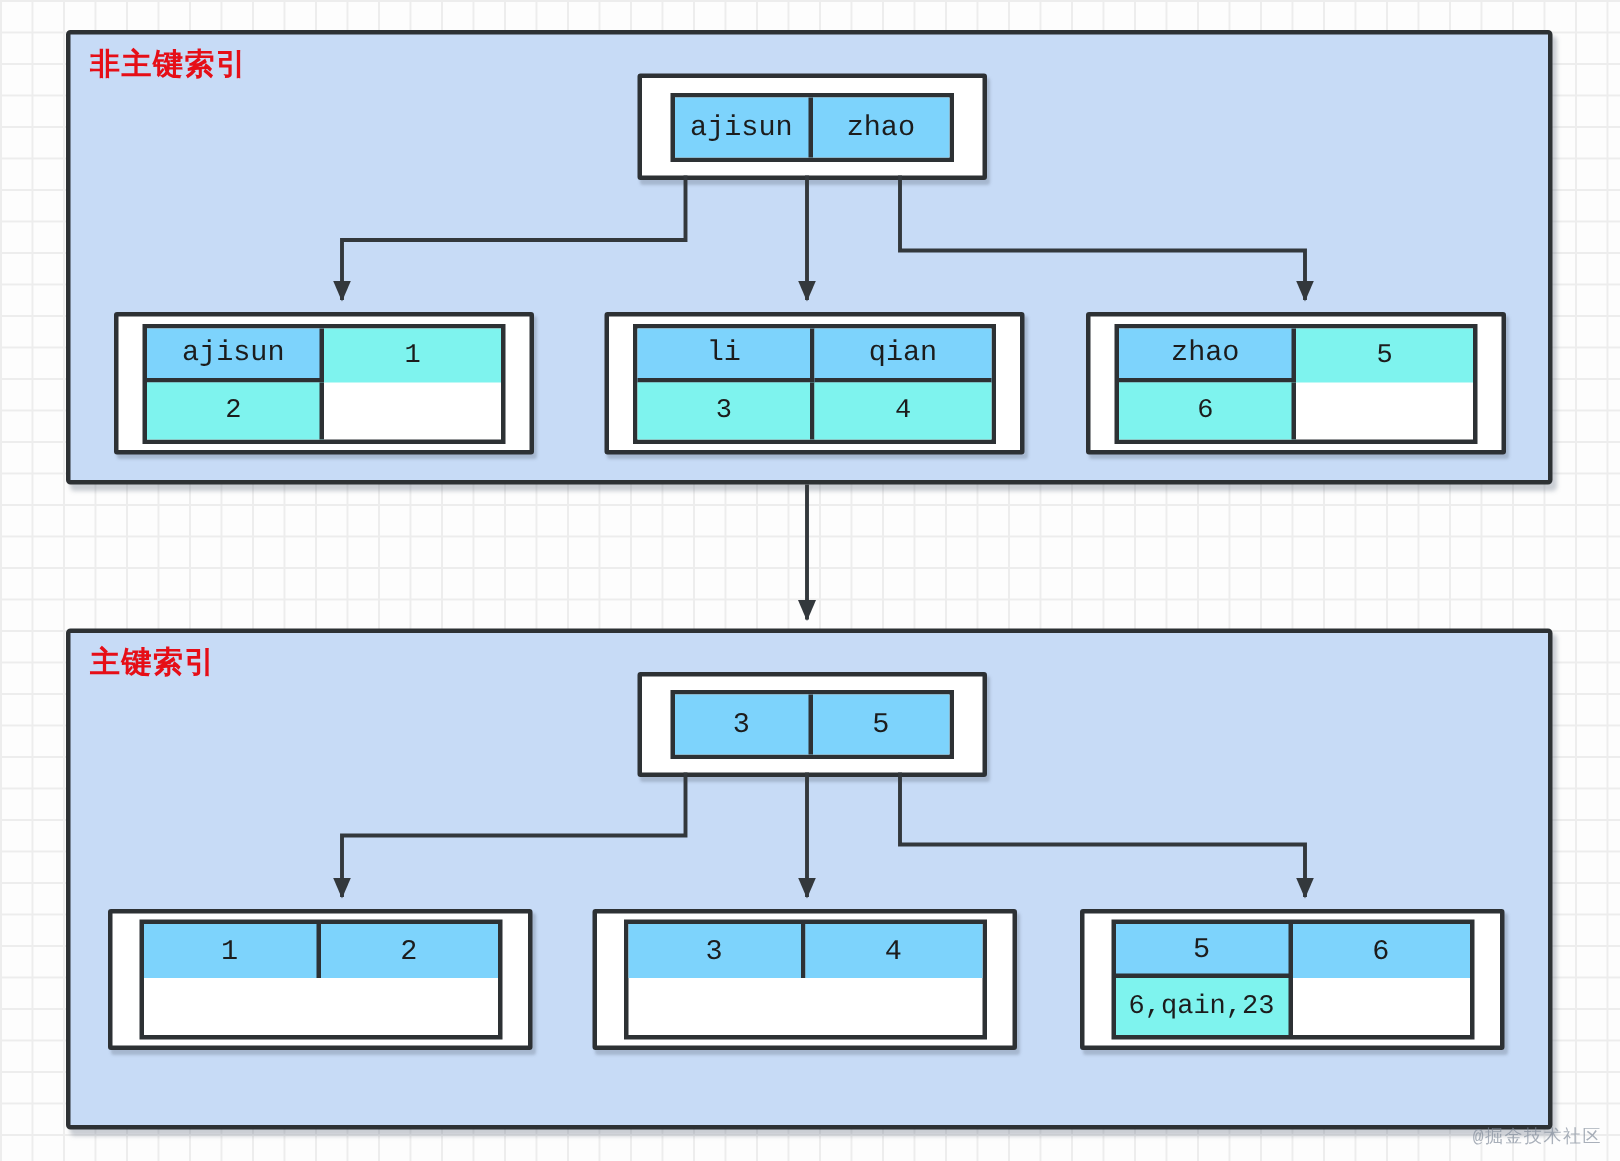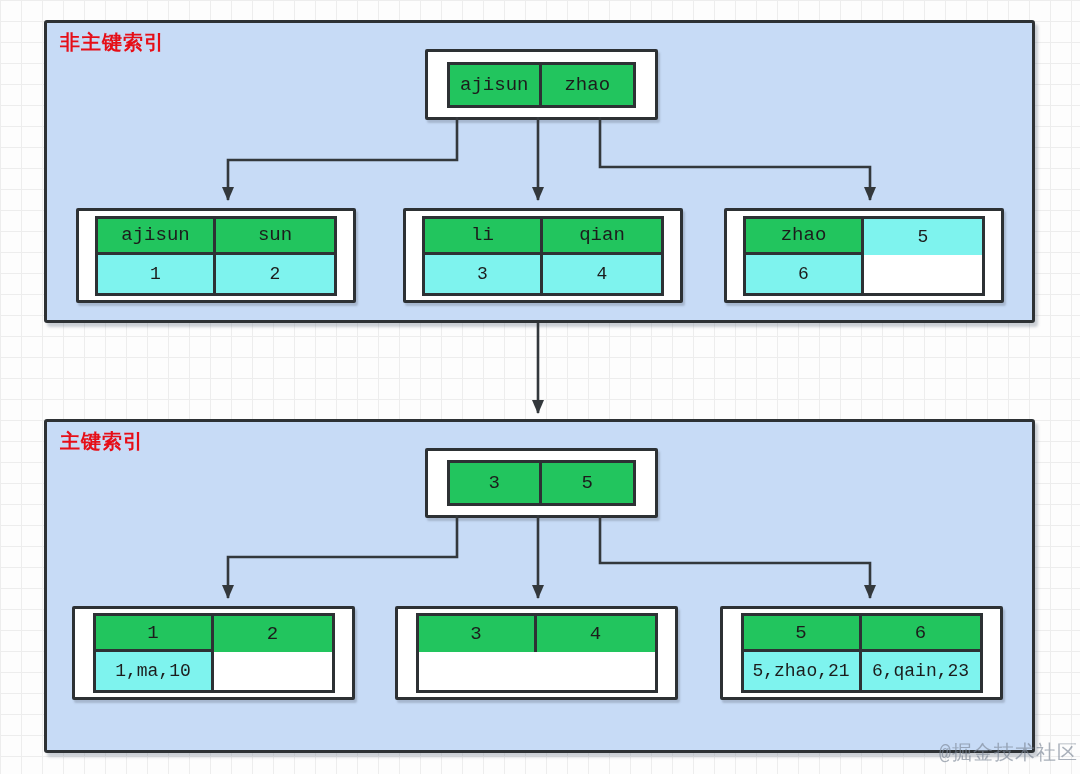--- a/index.html
+++ b/index.html
@@ -46,25 +46,25 @@
   }
   .tbl-root{width:183px;grid-template-rows:40px;}
   .tbl-leaf{width:236px;grid-template-rows:36px 38px;}
   .cell{
     display:flex;align-items:center;justify-content:center;
     font-size:19px;color:#1c1c1c;
     border-right:3px solid #2d3134;border-bottom:3px solid #2d3134;
   }
   .tbl > .cell:nth-child(2n){border-right:none;}
   .tbl > .cell:nth-last-child(-n+2){border-bottom:none;}
-  .cell.key{background:#22c55e;}
+  .cell.key{background:#7dd3fc;}
   .cell.val{background:#7ef3ee;font-size:18px;}
   .watermark{
-    position:absolute;right:2px;bottom:8px;z-index:9;
-    font-size:20px;color:rgba(125,135,150,.65);letter-spacing:1px;
+    position:absolute;right:12px;bottom:8px;z-index:9;
+    font-size:12px;color:rgba(125,135,150,.65);letter-spacing:1px;
   }
 </style>
 </head>
 <body>
 
 <div class="stage">
 
   <svg class="connectors" width="1080" height="774" viewBox="0 0 1080 774">
     <defs>
       <marker id="ah" markerUnits="userSpaceOnUse" markerWidth="16" markerHeight="14" refX="13" refY="6" orient="auto">
@@ -89,21 +89,20 @@
     <div class="node node-root-top">
       <div class="tbl tbl-root">
         <div class="cell key">ajisun</div>
         <div class="cell key">zhao</div>
       </div>
     </div>
 
     <div class="node leaf-t-l">
       <div class="tbl tbl-leaf">
         <div class="cell key">ajisun</div>
-        <div class="cell key">sun</div>
         <div class="cell val">1</div>
         <div class="cell val">2</div>
       </div>
     </div>
 
     <div class="node leaf-t-m">
       <div class="tbl tbl-leaf">
         <div class="cell key">li</div>
         <div class="cell key">qian</div>
         <div class="cell val">3</div>
@@ -127,35 +126,33 @@
       <div class="tbl tbl-root">
         <div class="cell key">3</div>
         <div class="cell key">5</div>
       </div>
     </div>
 
     <div class="node leaf-b-l">
       <div class="tbl tbl-leaf">
         <div class="cell key">1</div>
         <div class="cell key">2</div>
-        <div class="cell val">1,ma,10</div>
       </div>
     </div>
 
     <div class="node leaf-b-m">
       <div class="tbl tbl-leaf">
         <div class="cell key">3</div>
         <div class="cell key">4</div>
       </div>
     </div>
 
     <div class="node leaf-b-r">
       <div class="tbl tbl-leaf">
         <div class="cell key">5</div>
         <div class="cell key">6</div>
-        <div class="cell val">5,zhao,21</div>
         <div class="cell val">6,qain,23</div>
       </div>
     </div>
   </section>
 
   <div class="watermark">@掘金技术社区</div>
 </div>
 
 </body></html>

